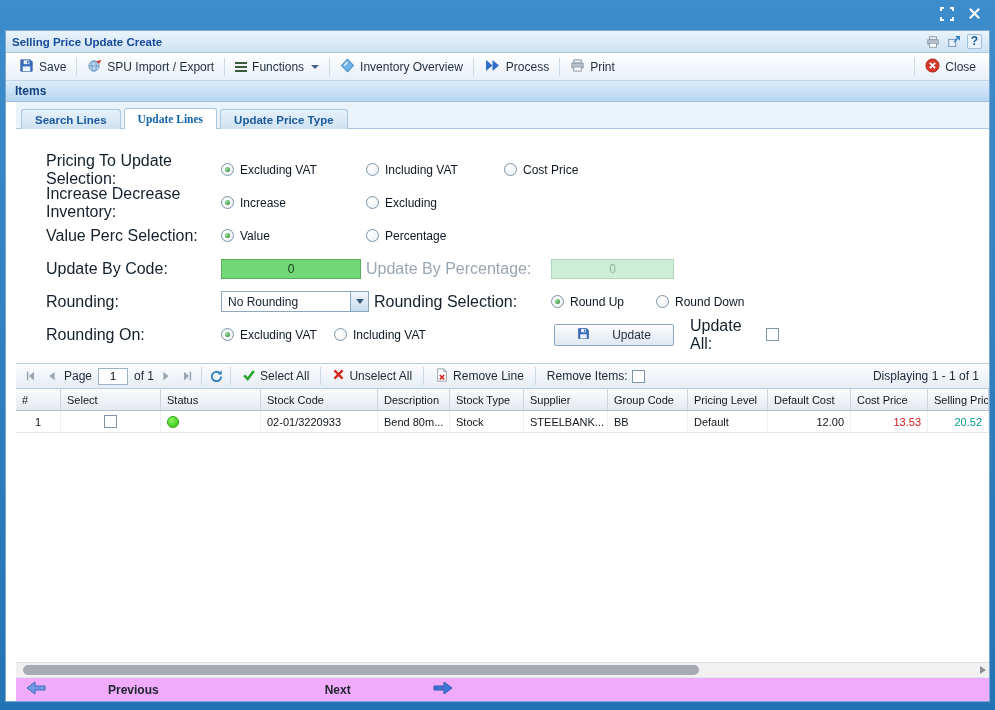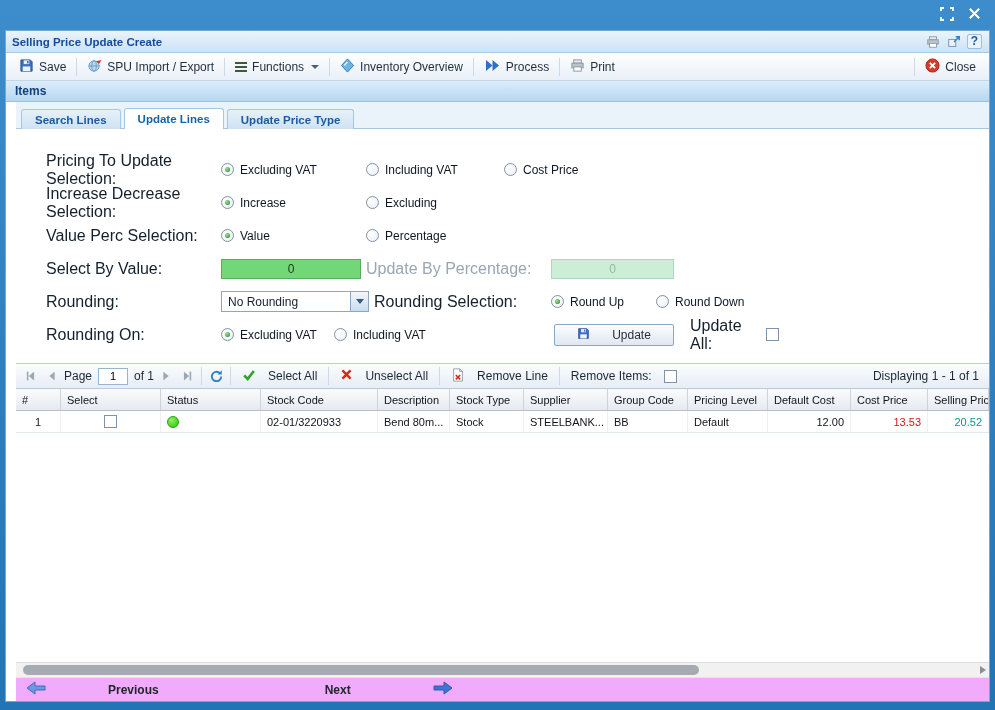--- a/index.html
+++ b/index.html
@@ -25,21 +25,21 @@
   .caret { width:0; height:0; border-left:4px solid transparent; border-right:4px solid transparent; border-top:4px solid #44608c; margin-left:2px; }
   .hamburger { display:flex; flex-direction:column; gap:2px; }
   .hamburger i { display:block; width:12px; height:2px; background:#3c5a3c; }
 
   .items-header { height:21px; flex:0 0 21px; display:flex; align-items:center; padding:0 9px; background:linear-gradient(#dcedfb,#b7d6ef); border-bottom:1px solid #9cc0de; font-weight:bold; font-size:12px; color:#123f7d; }
 
   .content { flex:1; display:flex; flex-direction:column; background:#ffffff; overflow:hidden;padding-left:10px; }
 
   .tabstrip { flex:0 0 27px; display:flex; gap:3px; align-items:flex-end; padding:4px 5px 0 5px; background:#eaf2fa; border-bottom:1px solid #a8c6e0; }
   .tab { padding:4px 13px 3px; border:1px solid #a8c6e0; border-bottom:none; border-radius:3px 3px 0 0; background:linear-gradient(#e6f1fa,#cfe2f2); color:#1b5a9e; font-size:11.5px; font-weight:bold; cursor:pointer; position:relative; top:1px; }
-  .tab.active { background:#ffffff; color:#1464a8; padding-bottom:4px; }
+  .tab.active { background:#ffffff; color:#1464a8; padding-bottom:4px;font-family:Liberation Serif, serif; }
 
   .form { flex:0 0 auto; padding:24px 0 12px 30px; background:#fff; }
   .frow { display:flex; align-items:center; height:33px; }
   .f-label { width:175px; font-size:16px; color:#14202c; }
   .f-label.disabled { color:#9aa6b2; }
   .opt { display:flex; align-items:center; font-size:12px; color:#0e1824; }
   .colA { width:145px; } .colB { width:138px; } .colC { width:120px; }
   .colA2 { width:113px; } .colB2 { width:220px; }
 
   .radio { width:13px; height:13px; border-radius:50%; border:1px solid #7e93a8; background:radial-gradient(circle at 35% 35%, #ffffff, #e9eef3); margin-right:6px; position:relative; flex:0 0 13px; }
@@ -57,21 +57,21 @@
   .rsl { width:177px; }
   .ru { width:105px; }
 
   .update-btn { width:120px; height:22px; border:1px solid #8aa8c4; border-radius:2px; background:linear-gradient(#fdfdfe,#dfe7f0); display:flex; align-items:center; justify-content:center; gap:22px; font-size:12px; color:#26303c; cursor:pointer; }
   .ua-label { margin-left:16px; width:66px; }
   .ua-check { margin-left:10px; }
 
   .pagerbar { flex:0 0 26px; display:flex; align-items:center; gap:3px; padding:0 6px; background:linear-gradient(#fbfcfe,#e6edf4); border-top:1px solid #b9cbdc; border-bottom:1px solid #b9cbdc; font-size:12px; color:#1c2834; }
   .pico { width:18px; height:18px; display:flex; align-items:center; justify-content:center; cursor:pointer; }
   .page-input { width:30px; height:17px; border:1px solid #9ab4cc; text-align:center; font-size:11px; font-family:inherit; margin:0 3px; }
-  .pbtn { display:flex; align-items:center; gap:12px; padding:2px 6px; cursor:pointer; white-space:nowrap; }
+  .pbtn { display:flex; align-items:center; gap:4px; padding:2px 6px; cursor:pointer; white-space:nowrap; }
   .pspacer { flex:1; }
   .displaying { font-size:12px; color:#1c2834; padding-right:4px; }
 
   .grid { flex:1; display:flex; flex-direction:column; overflow:hidden; background:#fff; }
   .grid-header { flex:0 0 22px; display:flex; background:linear-gradient(#fafbfc,#e6eaf0); border-bottom:1px solid #b6c0cb; font-size:11px; color:#10161c; }
   .gh { display:flex; align-items:center; padding:0 6px; border-right:1px solid #cbd3dd; white-space:nowrap; overflow:hidden; }
   .grid-row { flex:0 0 22px; display:flex; border-bottom:1px solid #e2e8ef; font-size:11px; color:#10161c; background:#fff; }
   .gc { display:flex; align-items:center; padding:0 6px; border-right:1px solid #edf0f4; white-space:nowrap; overflow:hidden; }
   .c0{width:45px;} .c1{width:100px;} .c2{width:100px;} .c3{width:117px;} .c4{width:72px;} .c5{width:74px;text-align:right;} .c6{width:84px;} .c7{width:80px;} .c8{width:80px;} .c9{width:83px;} .c10{width:77px;} .c11{flex:1;}
   .num { justify-content:flex-end; }
@@ -233,21 +233,21 @@
               <span class="radio"></span>
               <span>Including VAT</span>
             </span>
           <span class="opt colC">
               <span class="radio"></span>
               <span>Cost Price</span>
             </span>
         </div>
 
         <div class="frow">
-          <span class="f-label">Increase Decrease Selection:</span>
+          <span class="f-label">Increase Decrease Inventory:</span>
           <span class="opt colA">
               <span class="radio checked"></span>
               <span>Increase</span>
             </span>
           <span class="opt colB">
               <span class="radio"></span>
               <span>Excluding</span>
             </span>
         </div>
 
@@ -257,21 +257,21 @@
               <span class="radio checked"></span>
               <span>Value</span>
             </span>
           <span class="opt colB">
               <span class="radio"></span>
               <span>Percentage</span>
             </span>
         </div>
 
         <div class="frow">
-          <span class="f-label">Select By Value:</span>
+          <span class="f-label">Update By Code:</span>
           <span class="colA"><input class="green-input" value="0" style=""></span>
           <span class="f-label disabled plabel">Update By Percentage:</span>
           <input class="pgreen-input" value="0" style="">
         </div>
 
         <div class="frow">
           <span class="f-label">Rounding:</span>
           <span style="width:153px;">
             <div class="dropdown">
               <span class="dtext">No Rounding</span>

